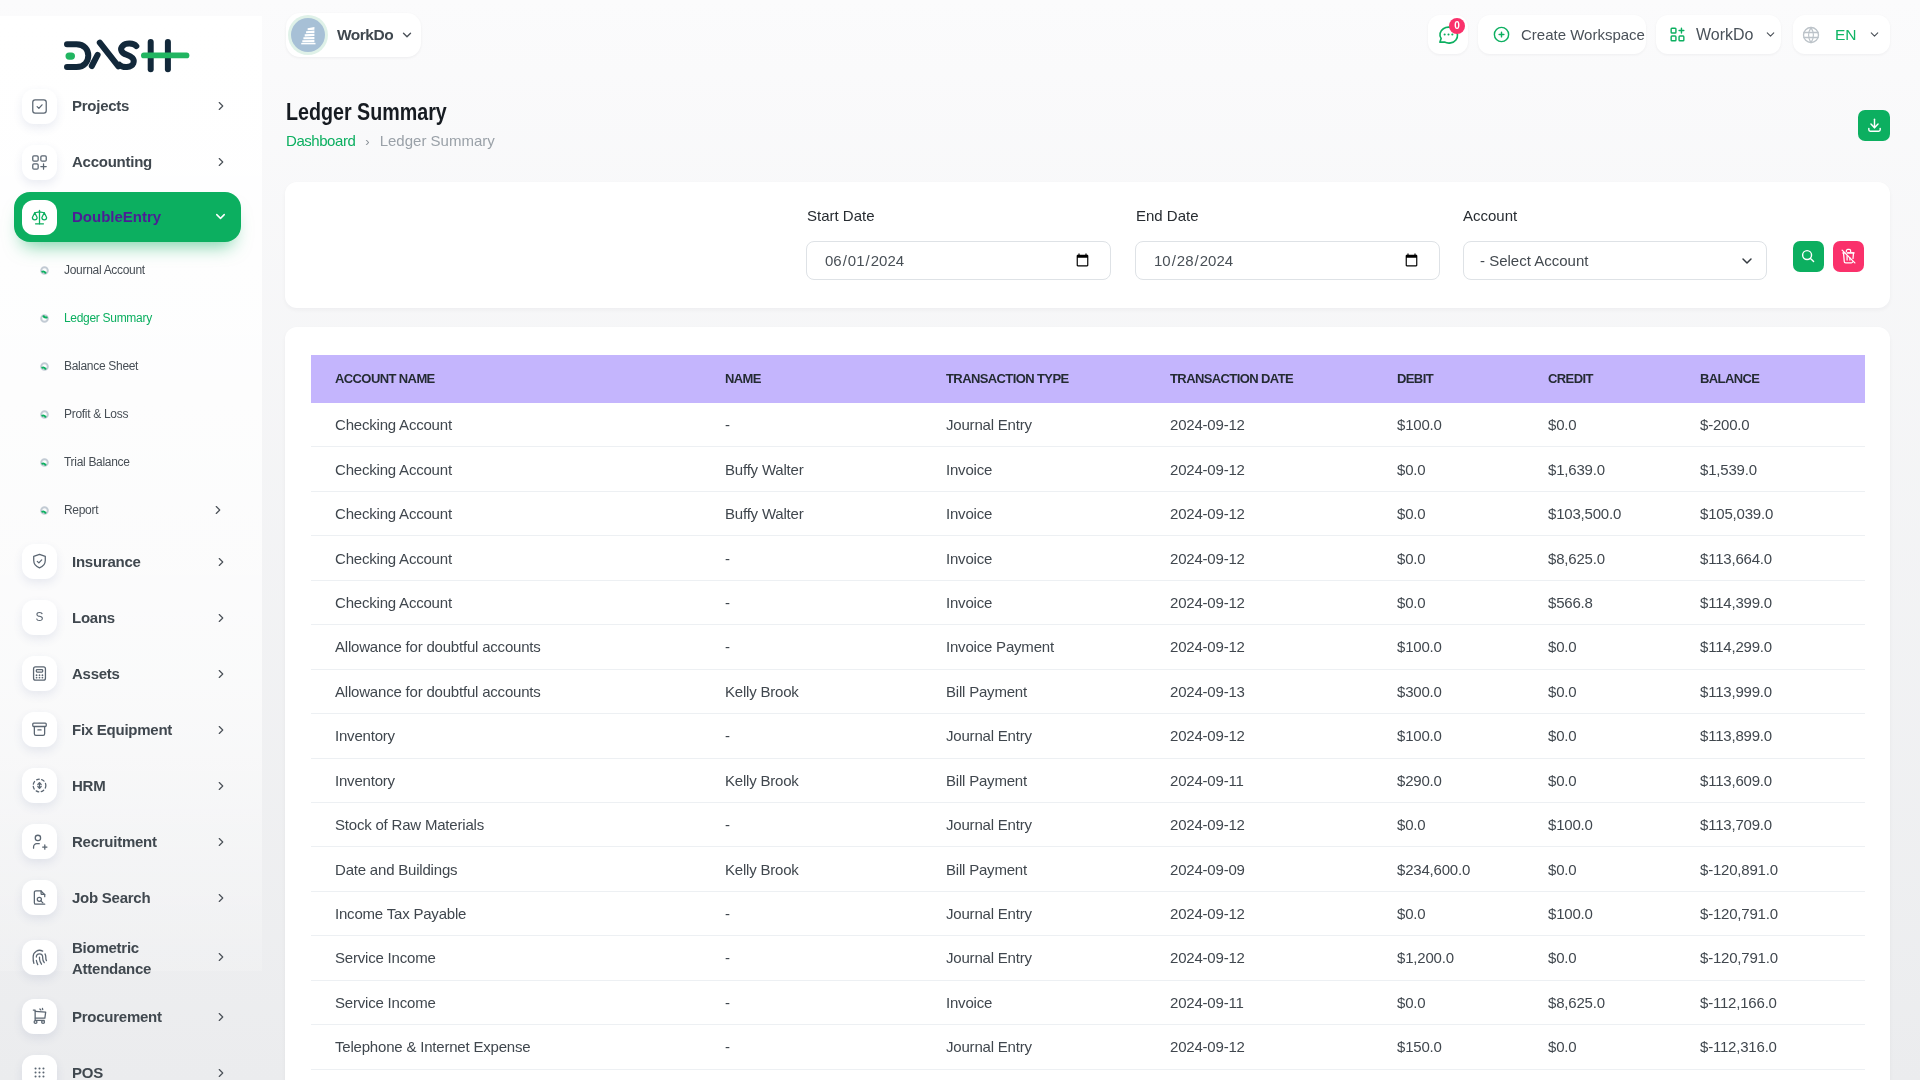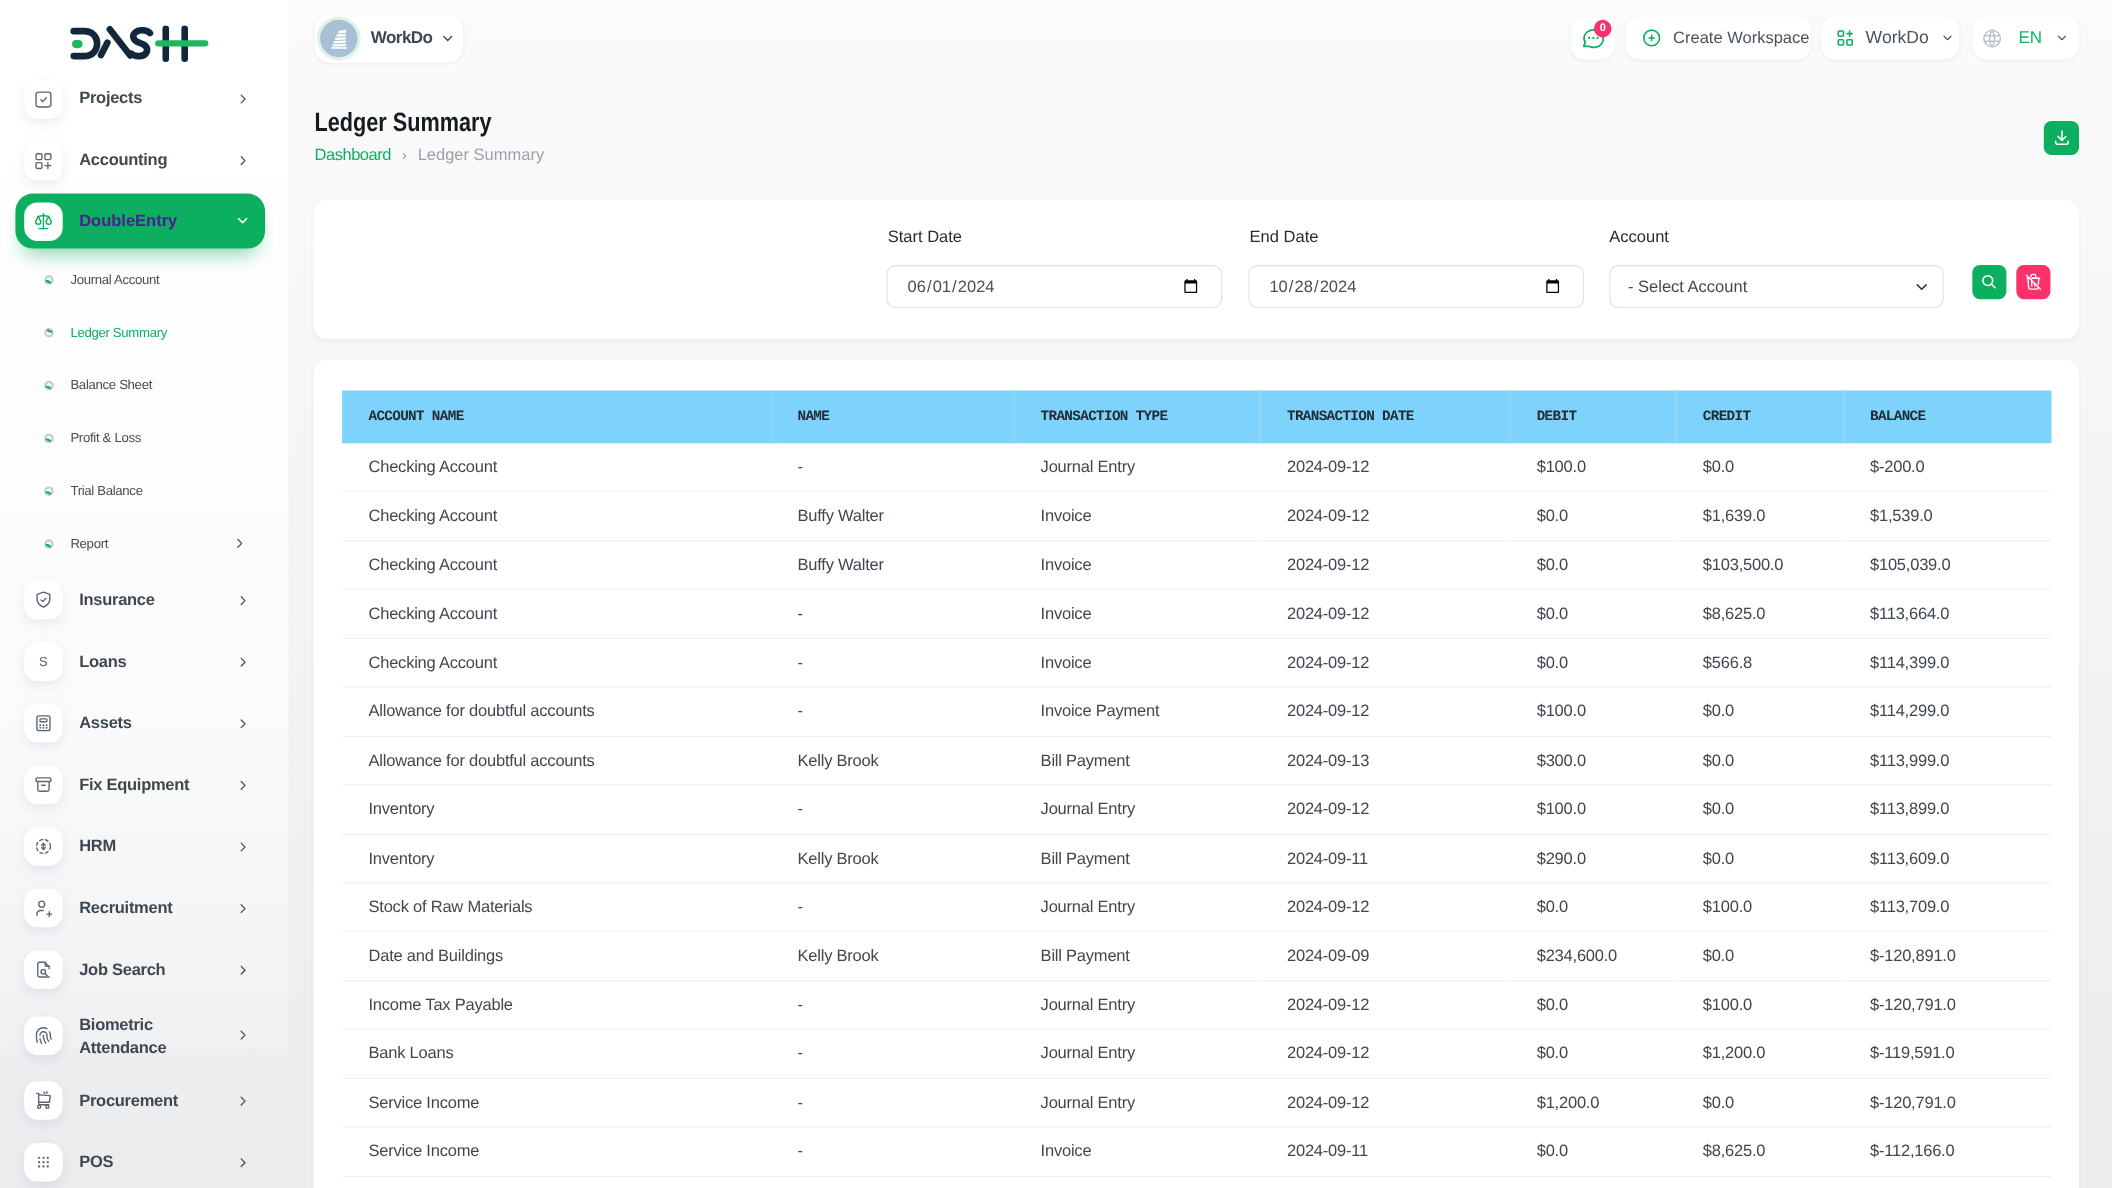--- a/index.html
+++ b/index.html
@@ -7,21 +7,21 @@
   body {
     font-family:"Liberation Sans", sans-serif;
     background:linear-gradient(180deg,#fbfbfc 0%,#ebecee 100%);
     position:relative;
     color:#40474e;
   }
   .abs { position:absolute; }
   svg { display:block; }
 
   
-  .sidebar { position:absolute; left:0; top:0; width:262px; height:955px;
+  .sidebar { position:absolute; left:0; top:16px; width:262px; height:955px;
     background:linear-gradient(180deg,#ffffff 0%, rgba(255,255,255,0.65) 70%, rgba(255,255,255,0.15) 100%); }
   .mi { position:absolute; left:0; width:255px; height:50px; }
   .mi .ibox { position:absolute; left:22px; top:7.5px; width:35px; height:35px; background:#fff;
     border-radius:12px; box-shadow:0 4px 10px rgba(54,80,138,.10); display:flex; align-items:center; justify-content:center; color:#5b6672; }
   .mi .lbl { position:absolute; left:72px; top:0; line-height:50px; font-size:15px; font-weight:700; color:#40484f; letter-spacing:-.25px;}
   .mi .chev { position:absolute; left:214px; top:18px; color:#4b5158; }
   .sub { position:absolute; left:0; width:255px; height:48px; }
   .sub .dot { position:absolute; left:40px; top:20px; }
   .sub .lbl { position:absolute; left:64px; top:0; line-height:48px; font-size:12px; color:#474e55; font-weight:400; letter-spacing:-.3px;}
   .sub .chev { position:absolute; left:211px; top:17px; color:#4b5158; }
@@ -62,21 +62,21 @@
   .flabel { position:absolute; top:25px; font-size:15px; color:#272c31; }
   .finput { position:absolute; top:59px; height:39px; border:1px solid #dee2e6; border-radius:8px;
     font-family:"Liberation Sans",sans-serif; font-size:15px; color:#495057; padding:0 10px 0 17px; background:#fff; outline:none;}
   input[type="date"]::-webkit-calendar-picker-indicator { margin-right:8px; }
   select.finput { -webkit-appearance:none; appearance:none; padding-left:16px; color:#43494f; }
   .selchev { position:absolute; pointer-events:none; color:#343a40; }
   .sqbtn { position:absolute; top:59px; width:31px; height:31px; border-radius:7px; display:flex; align-items:center; justify-content:center; color:#fff;}
 
   
   table { position:absolute; left:26px; top:28px; width:1554px; border-collapse:collapse; table-layout:fixed; }
-  thead tr { height:47.5px; background:#7dd3fc;font-family:Liberation Mono, monospace; }
+  thead tr { height:47.5px; background:#c4b5fd; }
   th { font-size:13px; font-weight:700; color:#242b33; text-align:left; padding:0 0 0 24px; letter-spacing:-.6px; }
   tbody tr { height:44.45px; border-bottom:1px solid #edf0f3; }
   td { font-size:15px; color:#40474e; padding:0 0 0 24px; white-space:nowrap; letter-spacing:-.2px; }
 </style>
 </head>
 <body>
 
 <div class="sidebar">
   <svg class="abs" style="left:60px;top:23px" width="132" height="34" viewBox="0 0 132 34" fill="none">
     <g stroke="#12283a" stroke-width="6" stroke-linecap="round" stroke-linejoin="round">
@@ -564,29 +564,20 @@
         <tr>
           <td>Income Tax Payable</td>
           <td>-</td>
           <td>Journal Entry</td>
           <td>2024-09-12</td>
           <td>$0.0</td>
           <td>$100.0</td>
           <td>$-120,791.0</td>
         </tr>
         <tr>
-          <td>Bank Loans</td>
-          <td>-</td>
-          <td>Journal Entry</td>
-          <td>2024-09-12</td>
-          <td>$0.0</td>
-          <td>$1,200.0</td>
-          <td>$-119,591.0</td>
-        </tr>
-        <tr>
           <td>Service Income</td>
           <td>-</td>
           <td>Journal Entry</td>
           <td>2024-09-12</td>
           <td>$1,200.0</td>
           <td>$0.0</td>
           <td>$-120,791.0</td>
         </tr>
         <tr>
           <td>Service Income</td>

